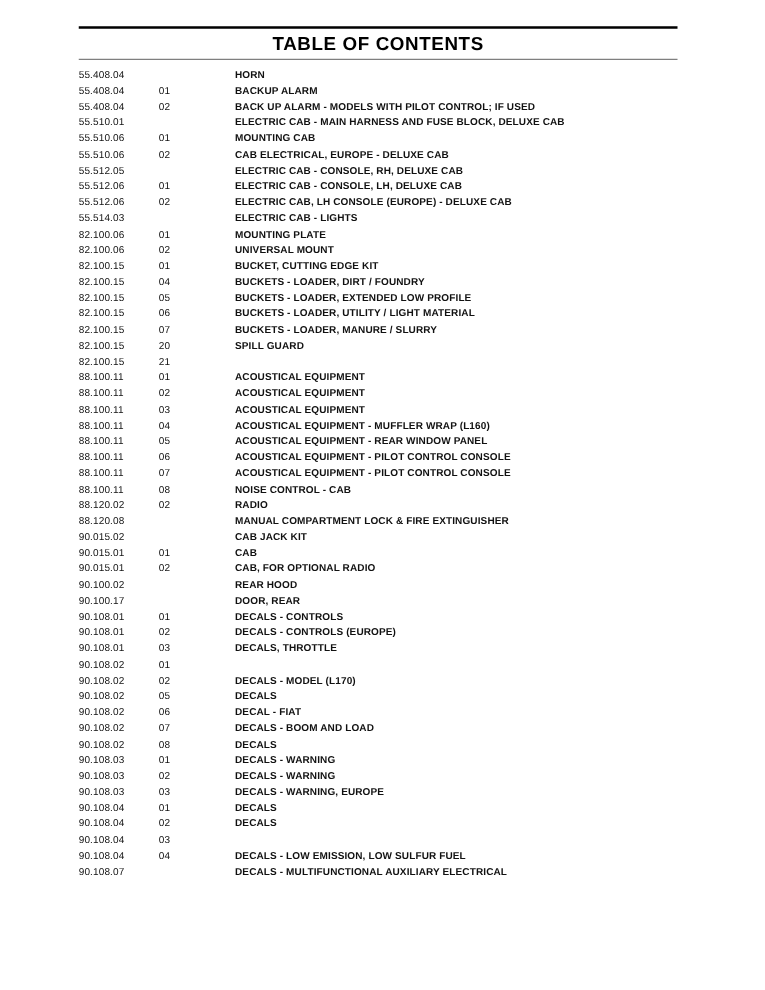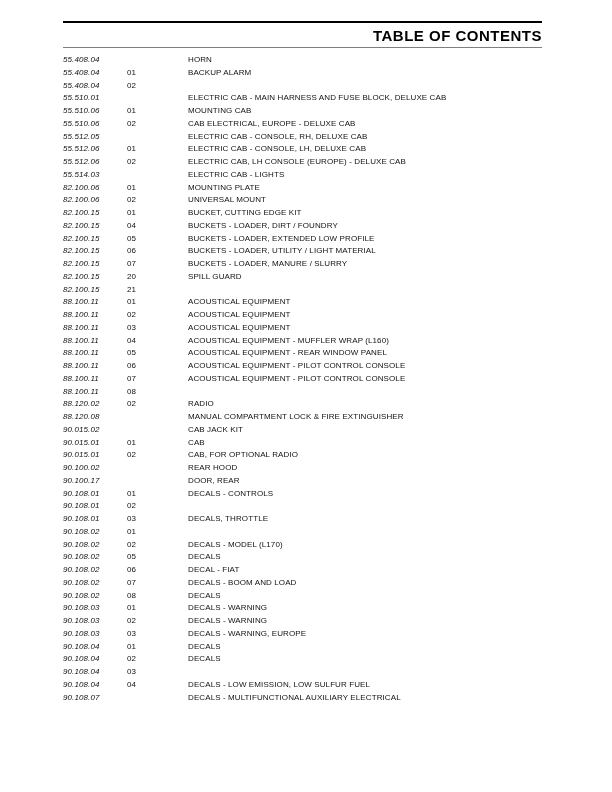--- a/index.html
+++ b/index.html
@@ -30,21 +30,21 @@
     top: 47px;
     height: 1.2px;
     background: #7f7f7f;
   }
   .page-title {
     position: absolute;
     left: 63px;
     top: 27px;
     width: 479px;
     margin: 0;
-    text-align: right;
+    text-align: center;
     font-size: 15px;
     font-weight: bold;
     letter-spacing: 0.5px;
     color: #000000;
   }
   .toc {
     position: absolute;
     left: 63px;
     top: 54px;
     width: 479px;
@@ -54,23 +54,23 @@
     height: 12.75px;
     line-height: 12.75px;
     font-size: 8px;
     letter-spacing: 0.1px;
     white-space: pre;
   }
   .cell {
     display: block;
     overflow: hidden;
   }
-  .cell-section { width: 64px; font-style: italic; }
+  .cell-section { width: 64px; }
   .cell-sub     { width: 61px; }
-  .cell-desc    { flex: 1; }
+  .cell-desc    { flex: 1; font-weight: bold; }
 </style>
 </head>
 <body>
 
 <div class="page">
   <div class="rule rule-thick"></div>
   <h1 class="page-title">TABLE OF CONTENTS</h1>
   <div class="rule rule-thin"></div>
   <div class="toc">
   <div class="toc-row">
@@ -81,20 +81,21 @@
 
   <div class="toc-row">
     <span class="cell cell-section">55.408.04</span>
     <span class="cell cell-sub">01</span>
     <span class="cell cell-desc">BACKUP ALARM</span>
   </div>
 
   <div class="toc-row">
     <span class="cell cell-section">55.408.04</span>
     <span class="cell cell-sub">02</span>
+    <span class="cell cell-desc">BACK UP ALARM - MODELS WITH PILOT CONTROL; IF USED</span>
   </div>
 
   <div class="toc-row">
     <span class="cell cell-section">55.510.01</span>
     <span class="cell cell-sub"></span>
     <span class="cell cell-desc">ELECTRIC CAB - MAIN HARNESS AND FUSE BLOCK, DELUXE CAB</span>
   </div>
 
   <div class="toc-row">
     <span class="cell cell-section">55.510.06</span>
@@ -223,20 +224,21 @@
 
   <div class="toc-row">
     <span class="cell cell-section">88.100.11</span>
     <span class="cell cell-sub">07</span>
     <span class="cell cell-desc">ACOUSTICAL EQUIPMENT - PILOT CONTROL CONSOLE</span>
   </div>
 
   <div class="toc-row">
     <span class="cell cell-section">88.100.11</span>
     <span class="cell cell-sub">08</span>
+    <span class="cell cell-desc">NOISE CONTROL - CAB</span>
   </div>
 
   <div class="toc-row">
     <span class="cell cell-section">88.120.02</span>
     <span class="cell cell-sub">02</span>
     <span class="cell cell-desc">RADIO</span>
   </div>
 
   <div class="toc-row">
     <span class="cell cell-section">88.120.08</span>
@@ -276,20 +278,21 @@
 
   <div class="toc-row">
     <span class="cell cell-section">90.108.01</span>
     <span class="cell cell-sub">01</span>
     <span class="cell cell-desc">DECALS - CONTROLS</span>
   </div>
 
   <div class="toc-row">
     <span class="cell cell-section">90.108.01</span>
     <span class="cell cell-sub">02</span>
+    <span class="cell cell-desc">DECALS - CONTROLS (EUROPE)</span>
   </div>
 
   <div class="toc-row">
     <span class="cell cell-section">90.108.01</span>
     <span class="cell cell-sub">03</span>
     <span class="cell cell-desc">DECALS, THROTTLE</span>
   </div>
 
   <div class="toc-row">
     <span class="cell cell-section">90.108.02</span>

